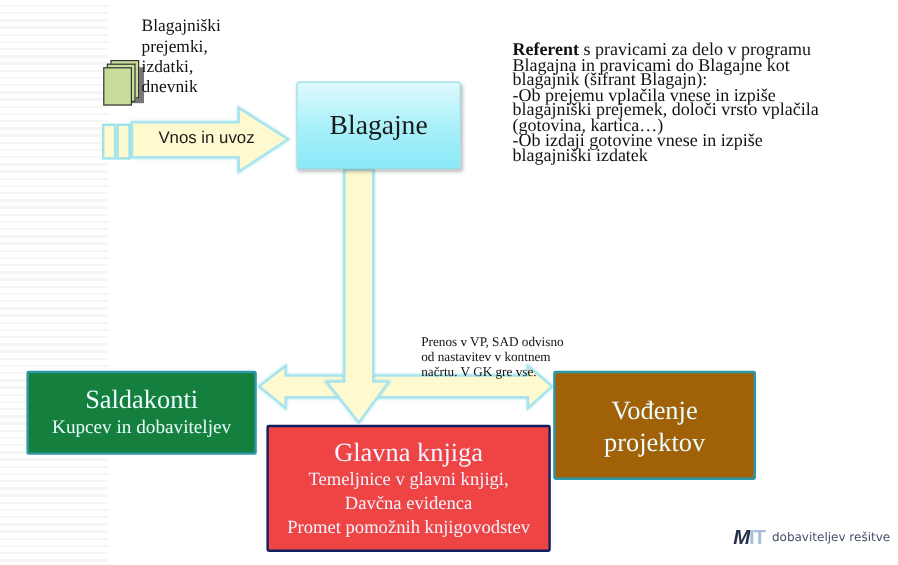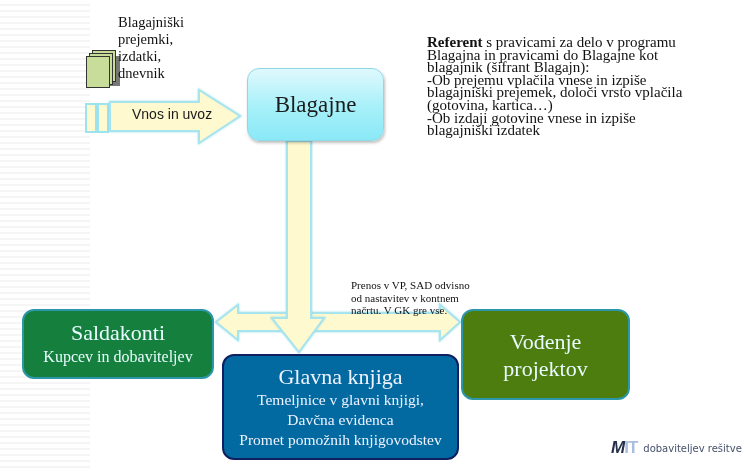--- a/index.html
+++ b/index.html
@@ -21,44 +21,44 @@
     position:absolute; left:118px; top:14px; width:120px;
     font-size:14.5px; line-height:17px; color:#111;
   }
   .bar { position:absolute; width:8px; height:26px; background:#fff9cf; border:2px solid #9de3ee; }
   .arrow-svg { position:absolute; overflow:visible; }
   .vnos-label {
     position:absolute; left:119px; top:106px; font-family:"Liberation Sans", sans-serif;
     font-size:14px; color:#1a1a1a;margin-left:13px;
   }
   .box {
-    position:absolute; border-radius:12px; box-sizing:border-box; text-align:center;
+    position:absolute; border-radius:2px; box-sizing:border-box; text-align:center;
     display:flex; flex-direction:column; justify-content:center; align-items:center;
   }
   .box-blagajne {
     left:247px; top:68px; width:137px; height:73px;
     background:linear-gradient(to bottom, #dff9fd 0%, #a6f0f9 55%, #8ae9f7 100%);
     border:1px solid #8fd8e6; box-shadow:1px 2px 3px rgba(0,0,0,0.25);
     font-size:23px; color:#1b1b1b;
   }
   .box-sald {
     left:22px; top:309px; width:192px; height:70px;
     background:#15803d; border:2px solid #2c97a8;
     color:#eafcff;
   }
   .box-sald .t1 { font-size:22px; line-height:26px; }
   .box-sald .t2 { font-size:16px; line-height:22px; }
   .box-vod {
     left:461px; top:309px; width:169px; height:91px;
-    background:#4d7c0f; border:2px solid #2c97a8;
+    background:#a16207; border:2px solid #2c97a8;
     color:#eafcff; font-size:22px; line-height:27px;
   }
   .box-gk {
     left:222px; top:354px; width:237px; height:106px;
-    background:#0369a1; border:2px solid #0f1f60;
+    background:#ef4444; border:2px solid #0f1f60;
     color:#eef3ff;
   }
   .box-gk .t1 { font-size:22px; line-height:26px; }
   .box-gk .t2 { font-size:15.5px; line-height:20px; }
   .ref-text {
     position:absolute; left:427px; top:36px; width:262px;
     font-size:15px; line-height:12.6px; color:#111;font-family:Liberation Serif, serif;
   }
   .ref-text p { margin:0; }
   .prenos-text {

